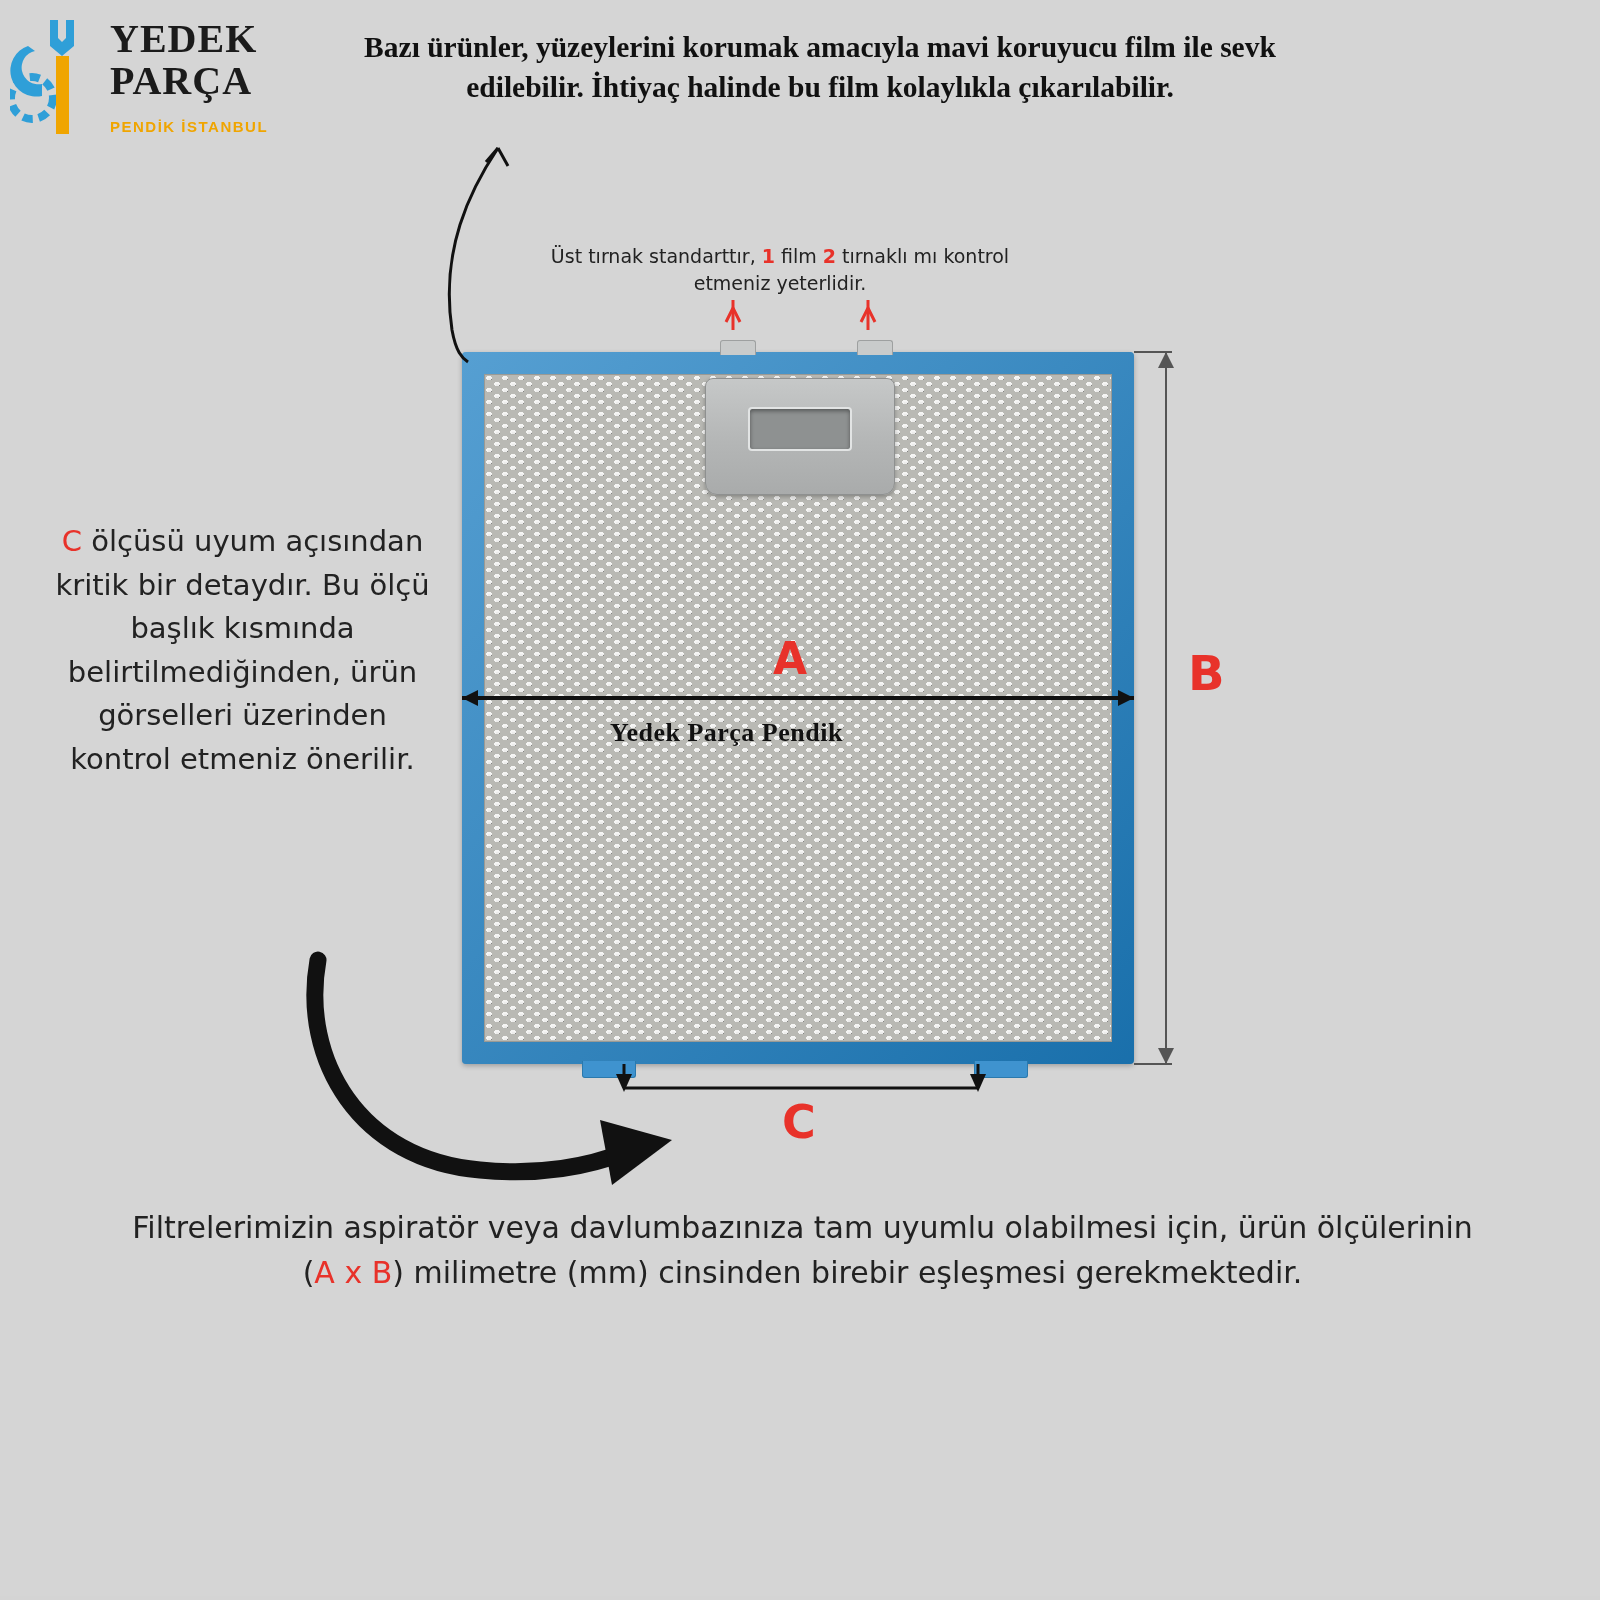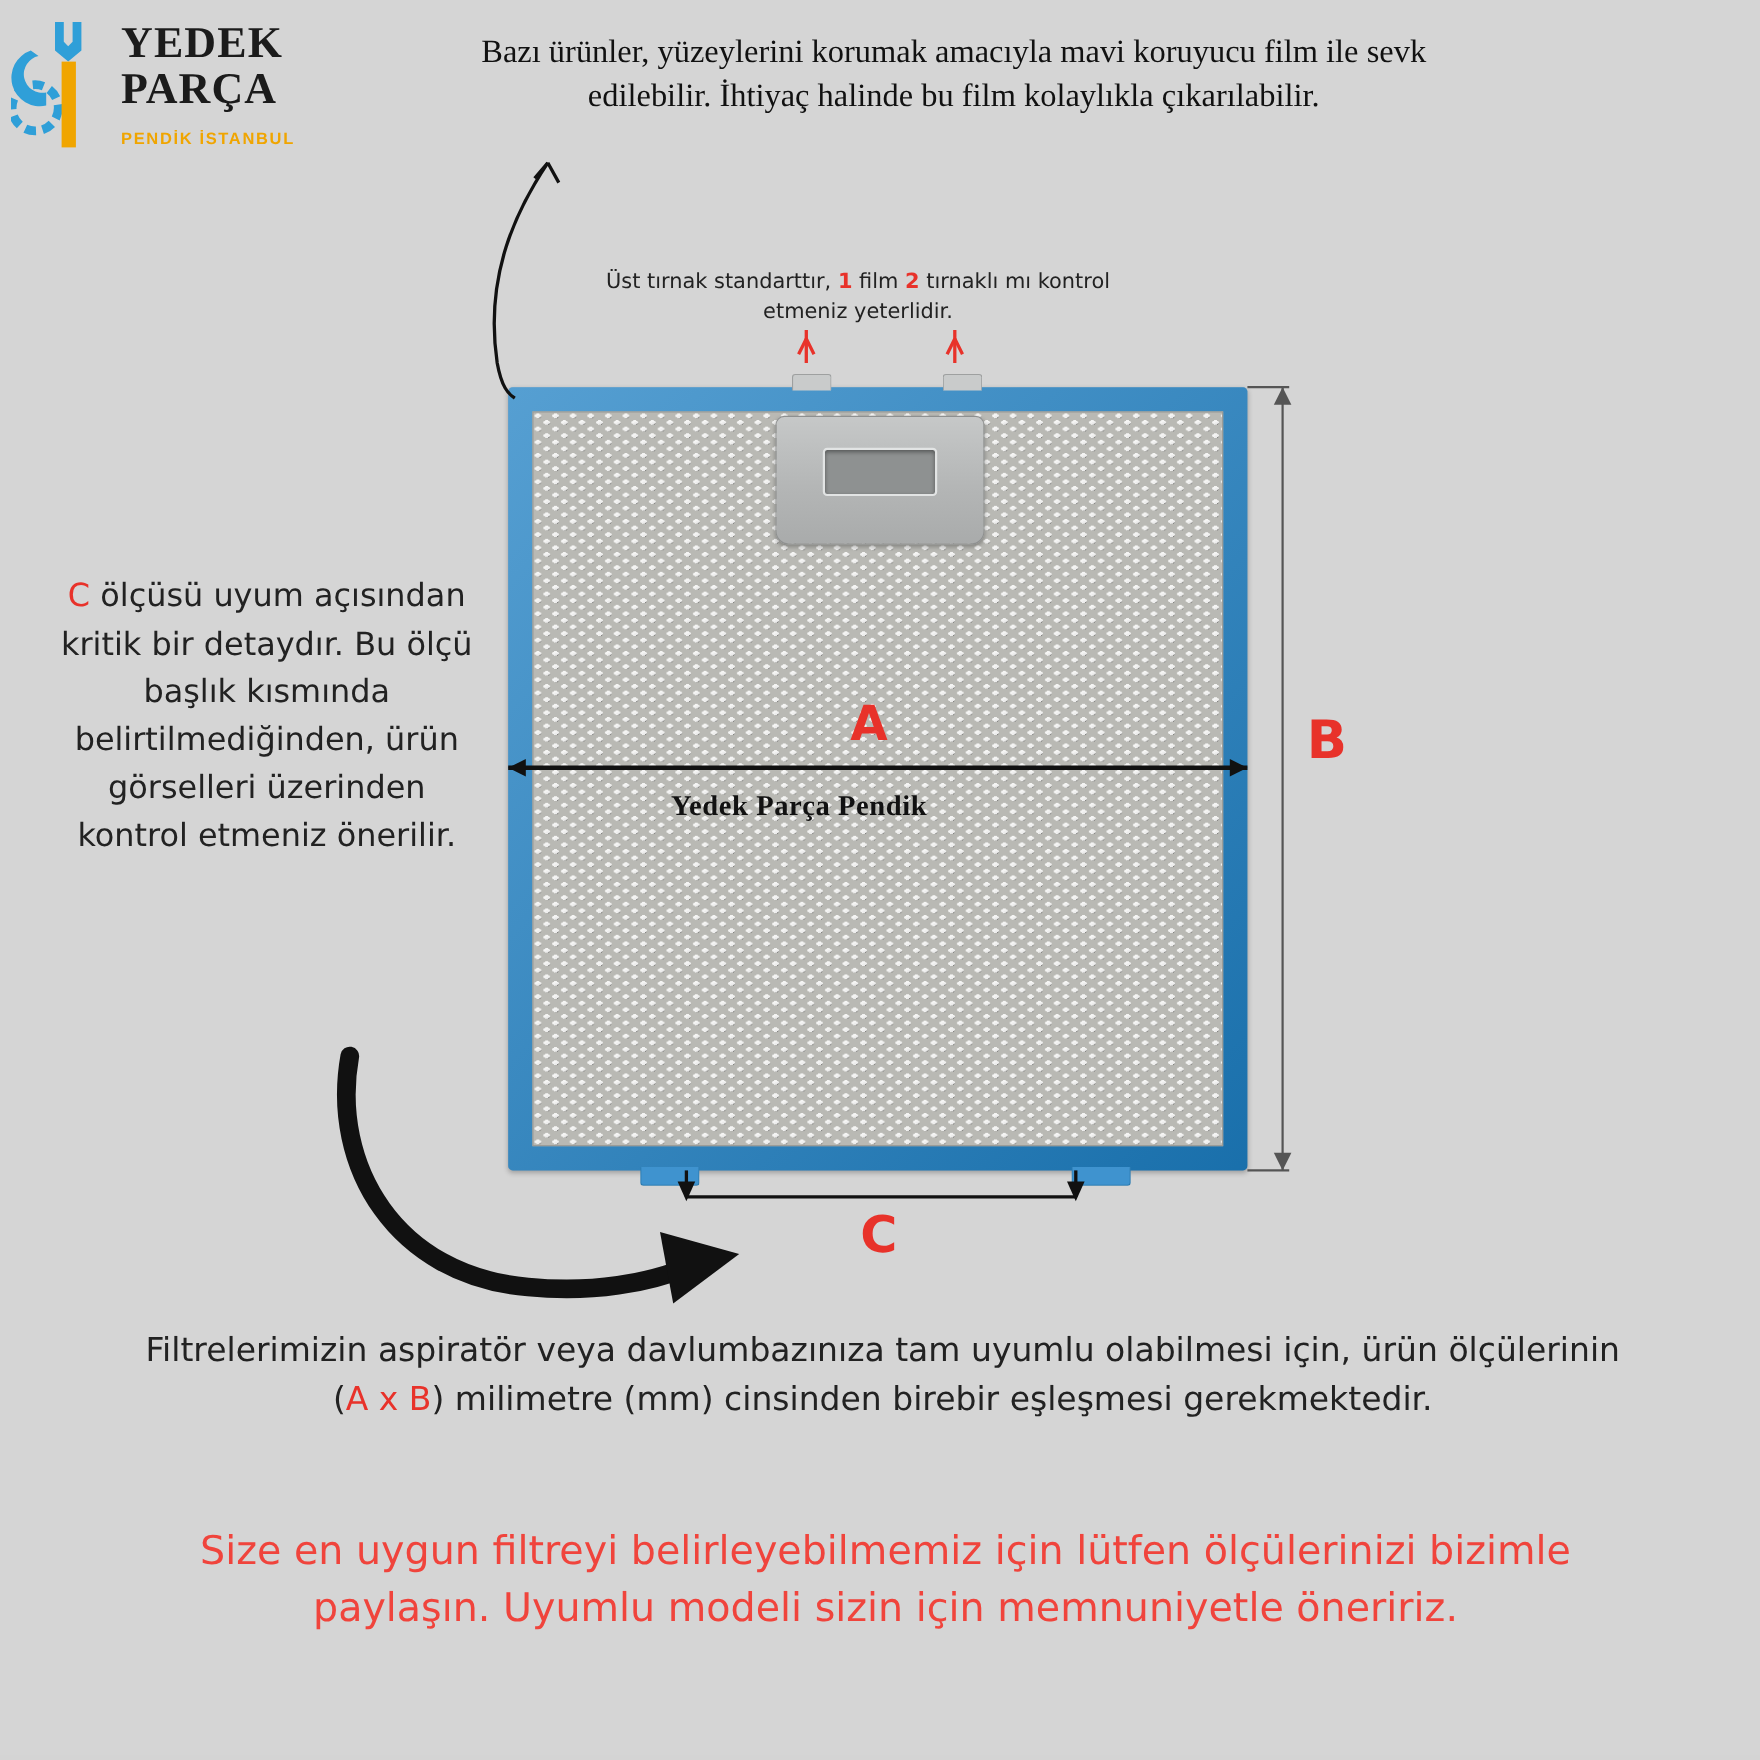--- a/index.html
+++ b/index.html
@@ -55,25 +55,24 @@
   }
 
   
   .top-note {
     position: absolute;
     left: 360px;
     top: 28px;
     width: 920px;
     text-align: center;
     font-family: "Liberation Serif", serif;
-    font-weight: normal;
+    font-weight: bold;
     font-size: 29.5px;
     line-height: 1.35;
     color: #111;
-    margin-left: 47px;
   }
 
   
   .tab-note {
     position: absolute;
     left: 520px;
     top: 243px;
     width: 520px;
     text-align: center;
     font-family: "DejaVu Sans", sans-serif;
@@ -319,15 +318,14 @@
 
   <div class="letter letter-a">A</div>
   <div class="letter letter-b">B</div>
   <div class="letter letter-c">C</div>
   <div class="brand-on-filter">Yedek Parça Pendik</div>
 
   <div class="bottom-note">
     <span>Filtrelerimizin aspiratör veya davlumbazınıza tam uyumlu olabilmesi için, ürün ölçülerinin (</span><span class="hl">A x B</span><span>) milimetre (mm) cinsinden birebir eşleşmesi gerekmektedir.</span>
   </div>
 
-  <div class="red-note">Size en uygun filtreyi belirleyebilmemiz için lütfen ölçülerinizi bizimle paylaşın. Uyumlu modeli sizin için memnuniyetle öneririz.</div>
 
 </div>
 
 </body></html>

